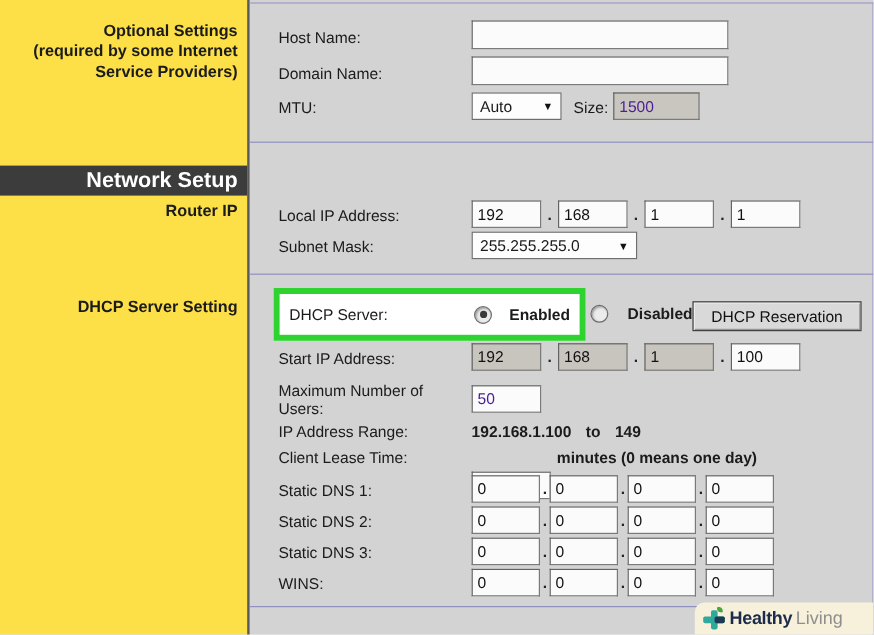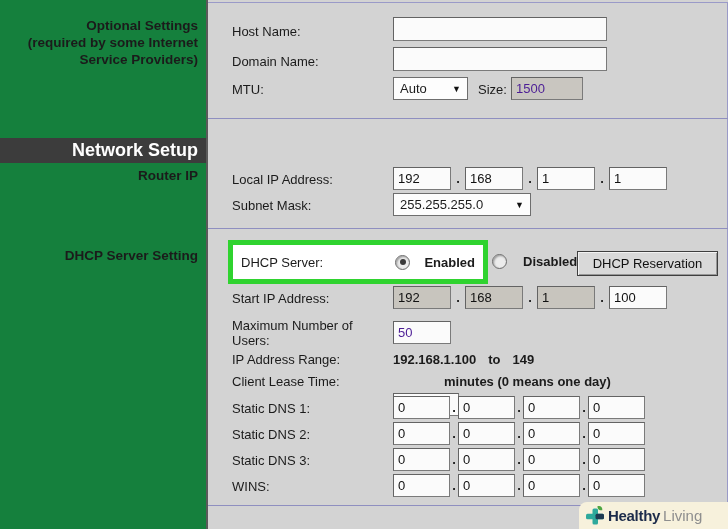--- a/index.html
+++ b/index.html
@@ -3,21 +3,21 @@
 <meta charset="utf-8">
 <style>
   html,body{margin:0;padding:0;}
   .screen{
     position:relative;width:728px;height:529px;overflow:hidden;
     background:#d3d3d3;font-family:"Liberation Sans",sans-serif;
     font-size:13px;color:#1b1b1b;
   }
   
   .sidebar{position:absolute;left:0;top:0;width:206px;height:529px;
-    background:#15803d;border-right:2px solid #5a5a5a;}
+    background:#fde047;border-right:2px solid #5a5a5a;}
   .side-optional{position:absolute;top:17px;left:0;right:8px;text-align:right;
     font-weight:bold;font-size:13.5px;line-height:17px;}
   .side-bar-dark{position:absolute;top:138px;left:0;width:100%;height:25px;
     background:#3c3c3c;color:#ffffff;font-weight:bold;font-size:18px;
     text-align:right;line-height:25px;padding-right:8px;box-sizing:border-box;}
   .side-sub{position:absolute;right:8px;font-weight:bold;font-size:13.5px;white-space:nowrap;}
   .side-router{top:168px;}
   .side-dhcp{top:248px;}
   
   .main-topline{position:absolute;left:208px;right:0;top:2px;height:1px;background:#9a9ac8;}
@@ -150,21 +150,21 @@
   <div class="lbl wrap" style="left:232px;top:318px;width:152px;">Maximum Number of Users:</div>
   <input class="txt" style="left: 393px; top: 321px; width: 58px; height: 23px;" value="50">
 
   <div class="lbl" style="left:232px;top:352px;">IP Address Range:</div>
   <div class="rangeval" style="left:393px;top:352px;">
     <span>192.168.1.100</span><span class="to">to</span><span>149</span>
   </div>
 
   <div class="lbl" style="left:232px;top:374px;">Client Lease Time:</div>
   <input class="txt" style="left: 393px; top: 369px; width: 66px; height: 23px; margin-top: 24px;" value="1440">
-  <div class="lbl b" style="left:444px;top:374px;">minutes (0 means one day)</div>
+  <div class="lbl b" style="left:464px;top:374px;">minutes (0 means one day)</div>
 
   <div class="lbl" style="left:232px;top:401px;">Static DNS 1:</div>
   <div class="ipgroup narrow" style="left:393px;top:396px;">
     <input class="seg" value="0" style="">
     <span class="dot"></span>
     <input class="seg" value="0" style="">
     <span class="dot"></span>
     <input class="seg" value="0" style="">
     <span class="dot"></span>
     <input class="seg" value="0" style="">

